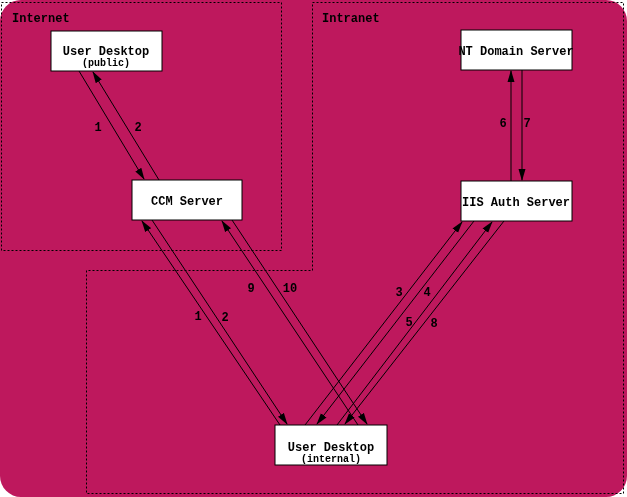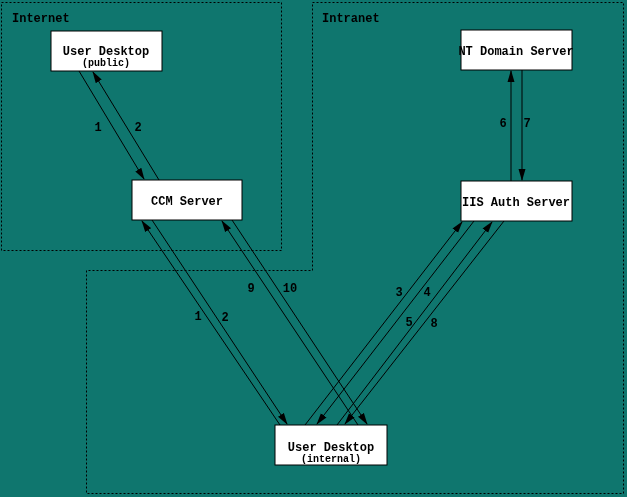--- a/index.html
+++ b/index.html
@@ -4,21 +4,22 @@
 <style>
   html, body {
     margin: 0;
     padding: 0;
     background: #ffffff;
   }
   .stage {
     position: relative;
     width: 627px;
     height: 497px;
-    background: #0f766e;
+    background: #be185d;
+    border-radius: 21px;
   }
   svg { display: block; }
   .zone-outline {
     fill: none;
     stroke: #000000;
     stroke-width: 1;
     stroke-dasharray: 2 2;
   }
   .node-box {
     fill: #ffffff;

